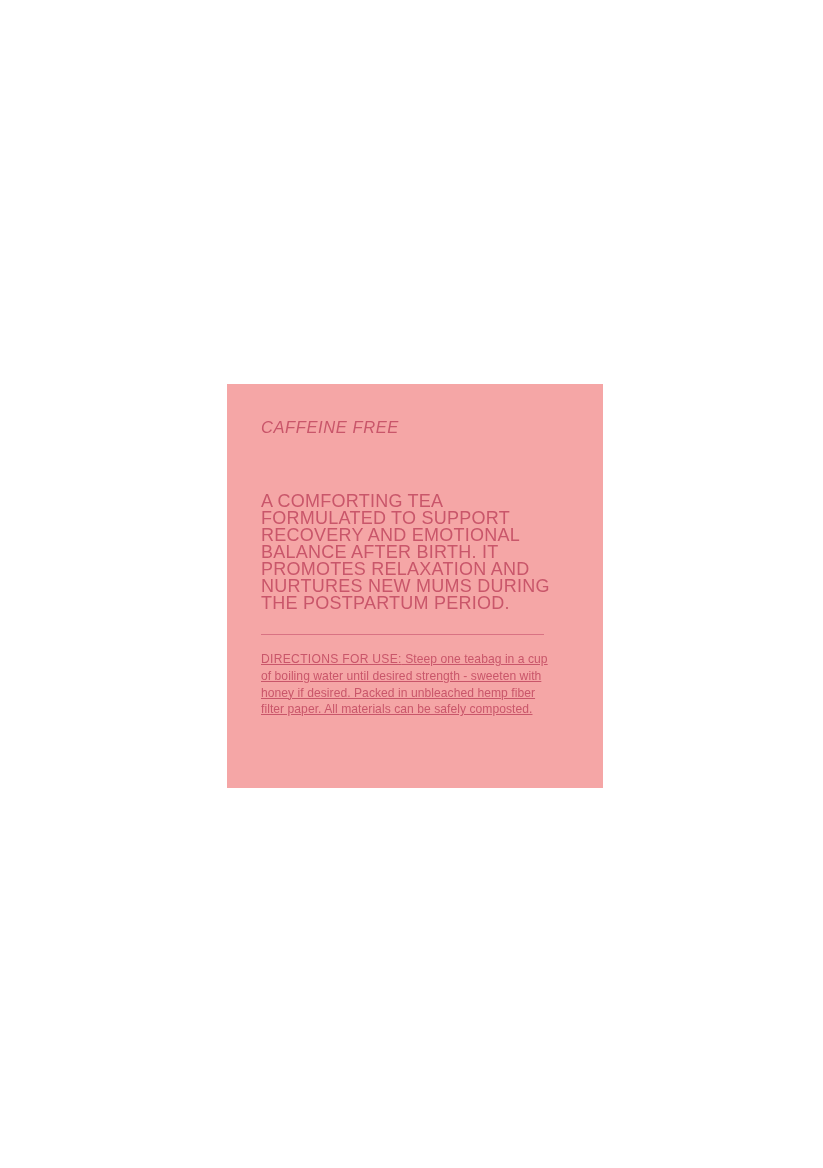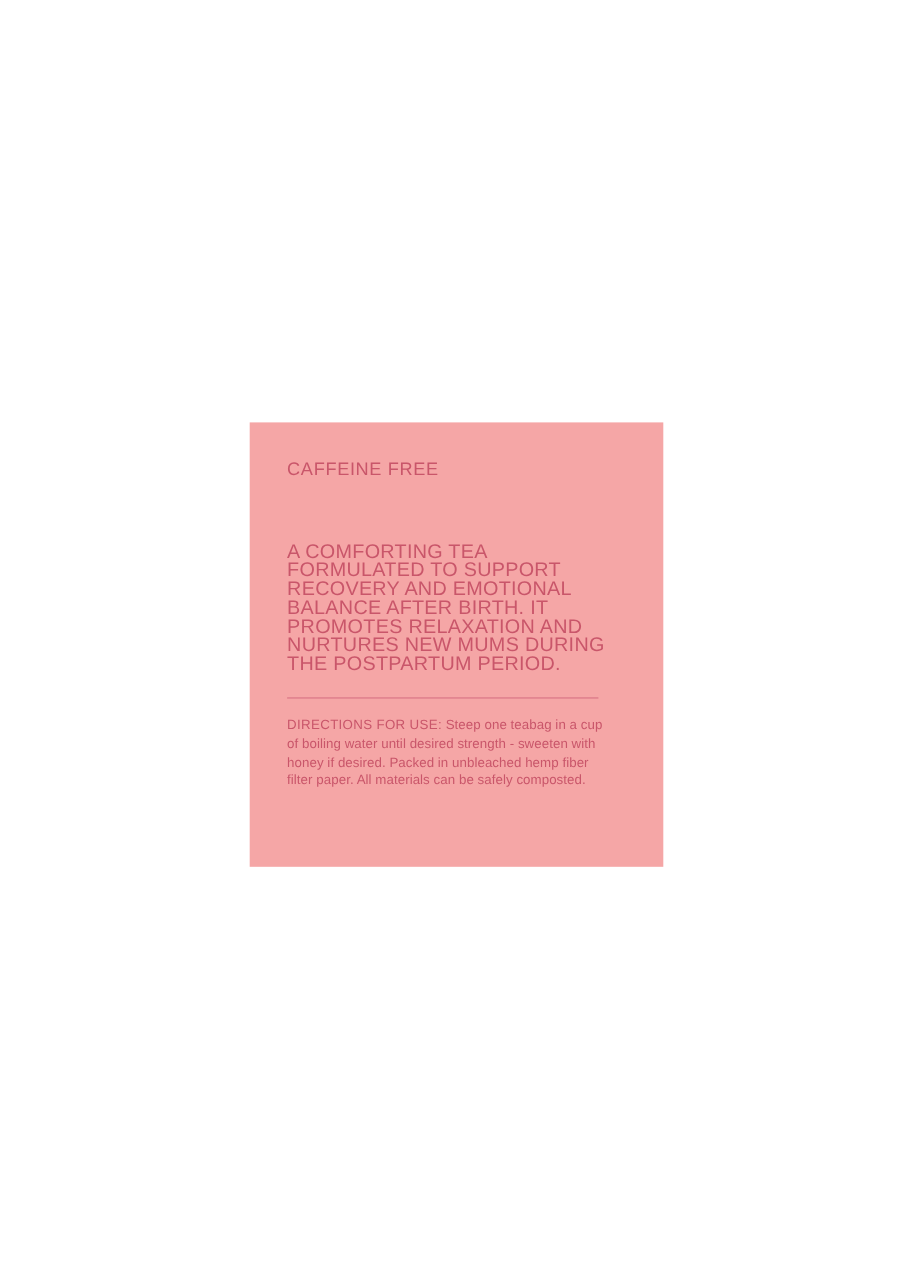--- a/index.html
+++ b/index.html
@@ -34,20 +34,21 @@
     top: 28px;
     right: 30px;
   }
   .heading {
     color: #c9566a;
     font-size: 16.5px;
     letter-spacing: 0.6px;
     font-weight: 400;
     margin: 0;
     padding-top: 6px;
+    font-style: italic;
   }
   .description {
     color: #c9566a;
     font-size: 18px;
     letter-spacing: 0.25px;
     line-height: 17px;
     margin: 0;
     padding-top: 56px;
     max-width: 290px;
   }
@@ -61,20 +62,21 @@
   .block {
     margin-top: 22px;
     color: #c9566a;
     font-size: 12.1px;
     line-height: 16.8px;
     letter-spacing: 0.1px;
     max-width: 288px;
   }
   .block.second {
     margin-top: 16px;
+    text-decoration: underline;
   }
   .block .label {
     letter-spacing: 0.3px;
   }
   .block .body {
     letter-spacing: 0.05px;
   }
 </style>
 </head>
 <body>

